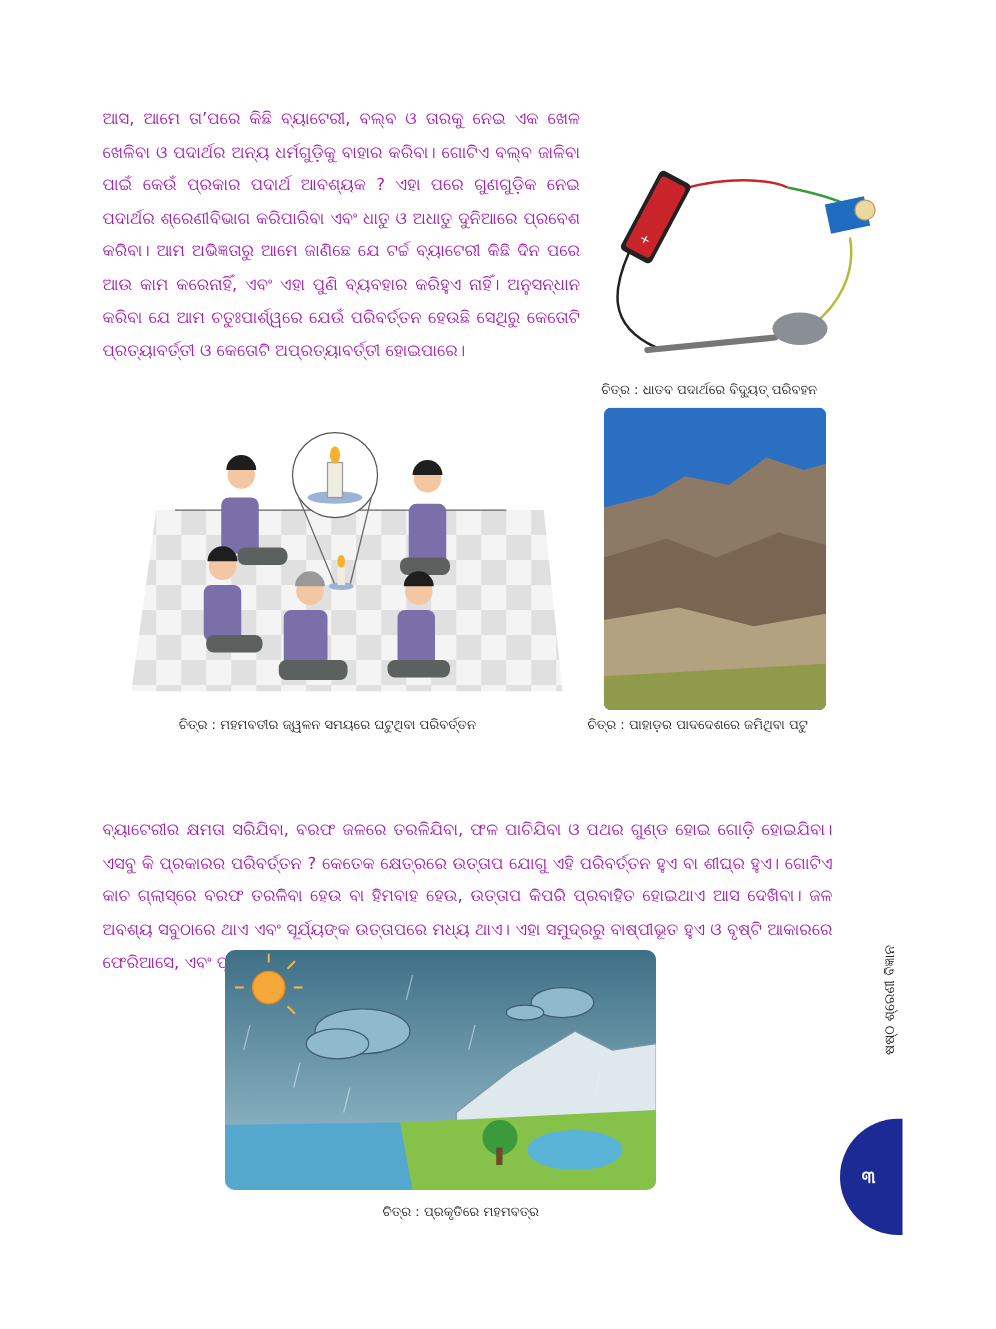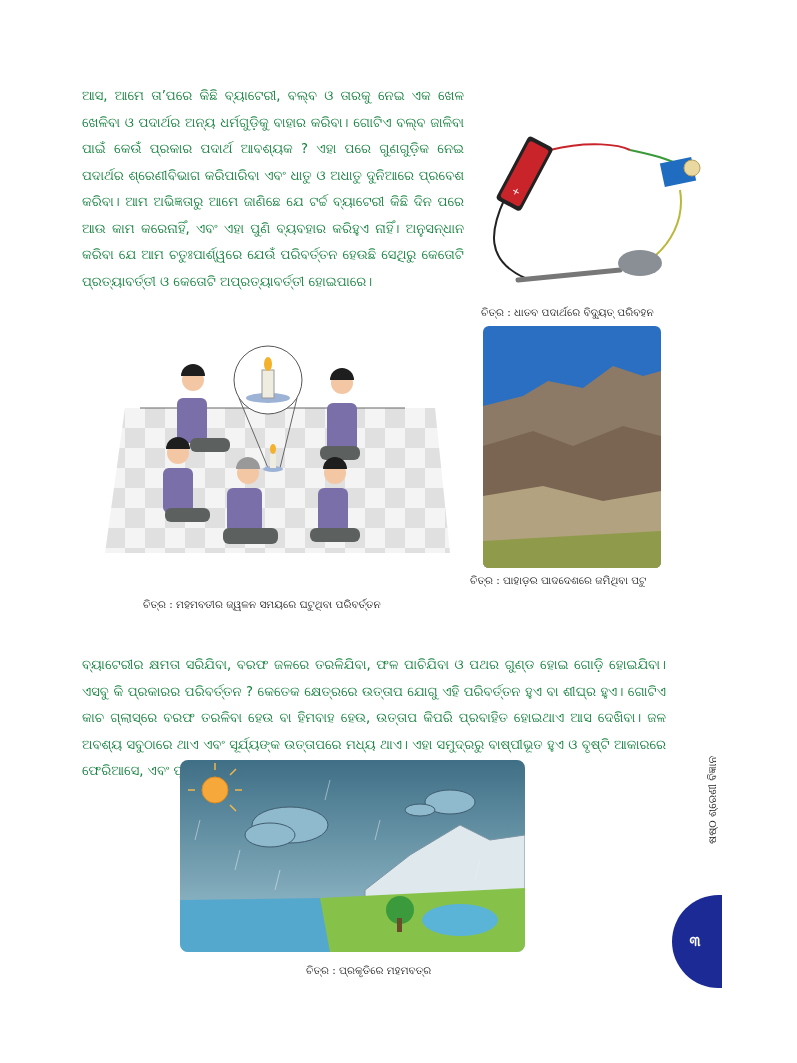--- a/index.html
+++ b/index.html
@@ -1,18 +1,18 @@
 <!DOCTYPE html>
 <html><head>
 <meta charset="utf-8">
 <style>
   html, body { margin: 0; padding: 0; background: #ffffff; }
   body { width: 797px; height: 1063px; position: relative; overflow: hidden;
          font-family: "DejaVu Sans", sans-serif; color: #222; }
-  .para { position: absolute; font-size: 13.2px; line-height: 26.5px; color: #15803d; text-align: justify; }
+  .para { position: absolute; font-size: 13.2px; line-height: 26.5px; color: #a21caf; text-align: justify; }
   #para1 { left: 82px; top: 83px; width: 382px; }
   #para2 { left: 82px; top: 652px; width: 584px; }
   .caption { position: absolute; font-size: 10.5px; color: #222; white-space: nowrap; }
   .figure { position: absolute; overflow: hidden; }
 
   
   #fig-circuit { left: 480px; top: 120px; width: 230px; height: 170px; }
   
   #fig-candle { left: 105px; top: 328px; width: 345px; height: 230px; }
   
@@ -100,21 +100,21 @@
     </g>
     <g fill="#1e1e1e">
       <path d="M76 48 a12 12 0 0 1 24 0 z"></path>
         <path d="M225 52 a12 12 0 0 1 24 0 z"></path>
       <path d="M61 121 a12 12 0 0 1 24 0 z"></path>
         <path d="M218 141 a12 12 0 0 1 24 0 z"></path>
     </g>
     <path d="M131 141 a12 12 0 0 1 24 0 z" fill="#999"></path>
   </svg>
 </div>
-<div class="caption" style="left:143px; top:574px;margin-top:24px;">ଚିତ୍ର : ମହମବତୀର ଜ୍ୱଳନ ସମୟରେ ଘଟୁଥିବା ପରିବର୍ତ୍ତନ</div>
+<div class="caption" style="left:143px; top:574px;">ଚିତ୍ର : ମହମବତୀର ଜ୍ୱଳନ ସମୟରେ ଘଟୁଥିବା ପରିବର୍ତ୍ତନ</div>
 
 <div id="fig-mountain" class="figure">
   <svg width="178" height="242" viewBox="0 0 178 242">
     <rect width="178" height="100" fill="#2a6fc2"></rect>
     <polygon points="0,80 40,70 65,55 100,62 130,40 160,50 178,45 178,242 0,242" fill="#8c7a66"></polygon>
     <polygon points="0,120 50,105 90,120 140,100 178,110 178,242 0,242" fill="#7a6553"></polygon>
     <polygon points="0,170 60,160 120,175 178,165 178,242 0,242" fill="#b3a27f"></polygon>
     <polygon points="0,215 178,205 178,242 0,242" fill="#8f9a4a"></polygon>
   </svg>
 </div>

